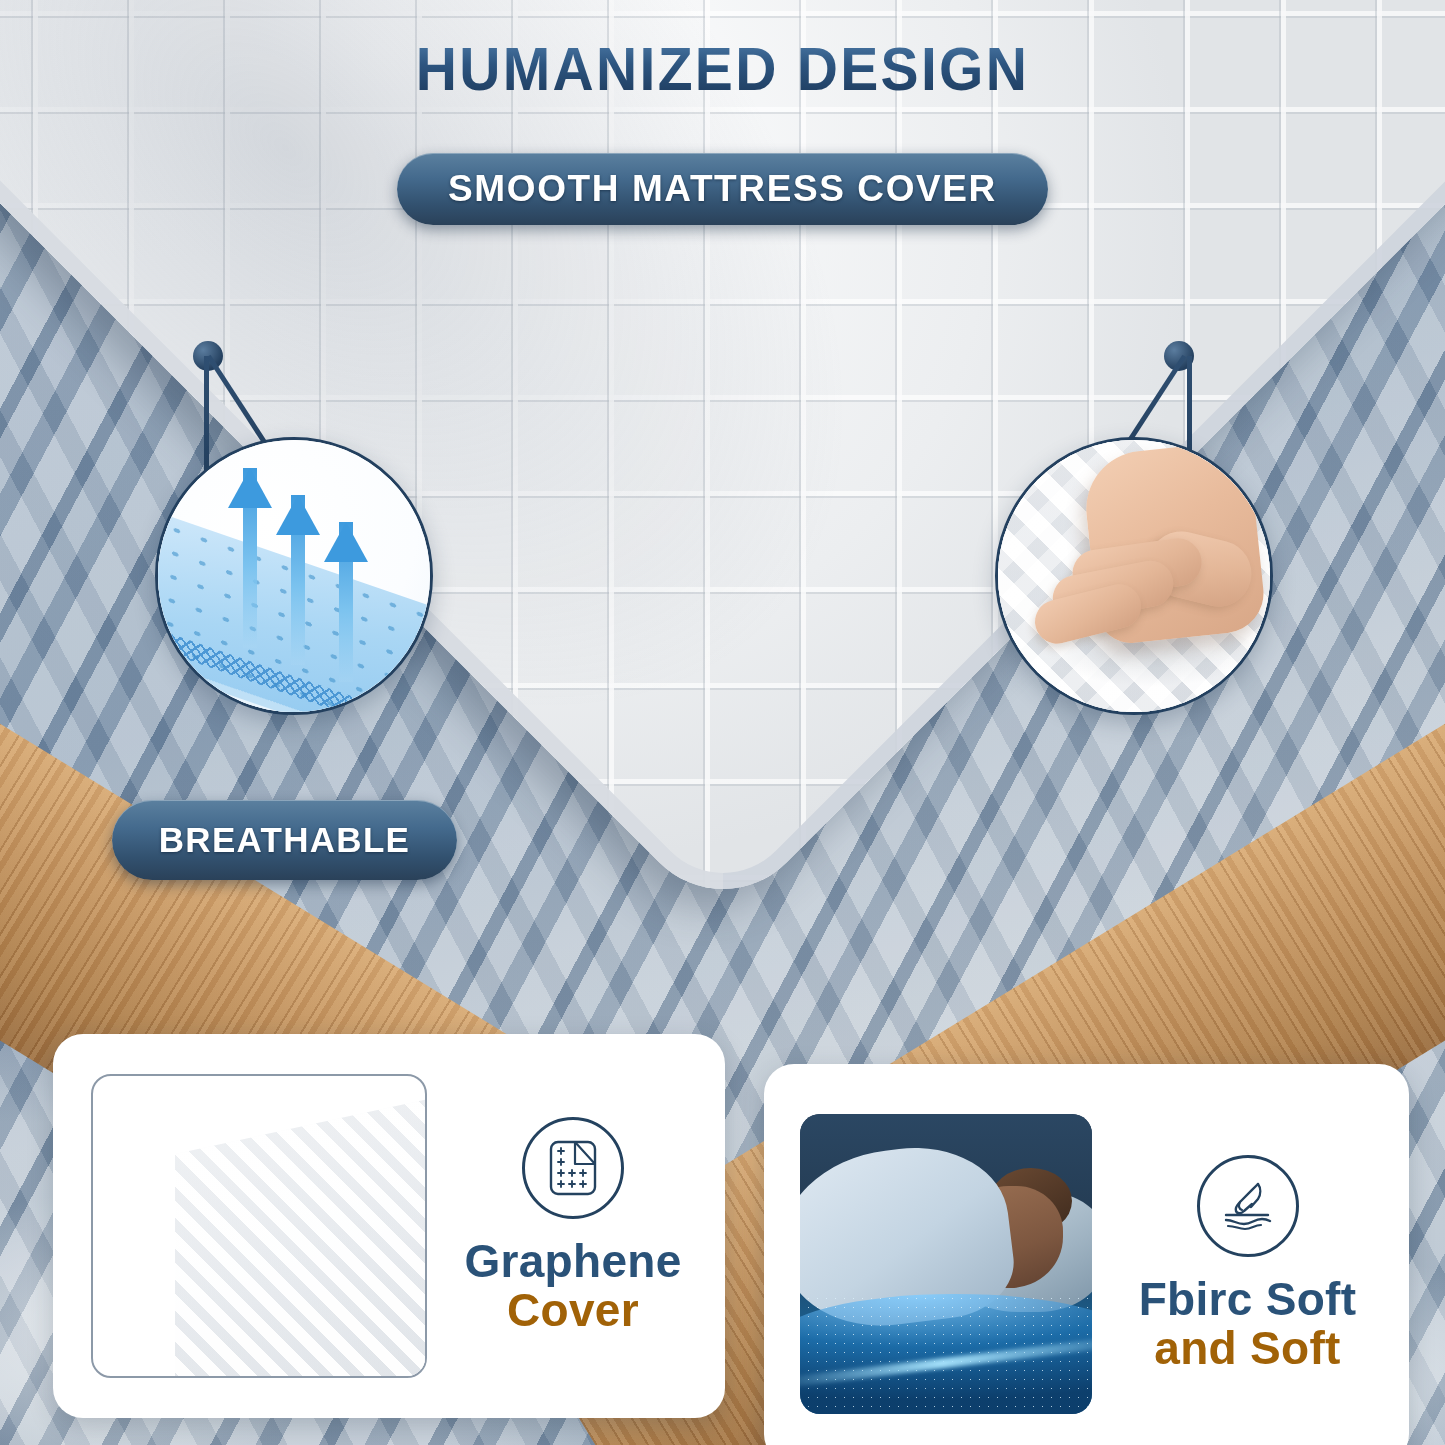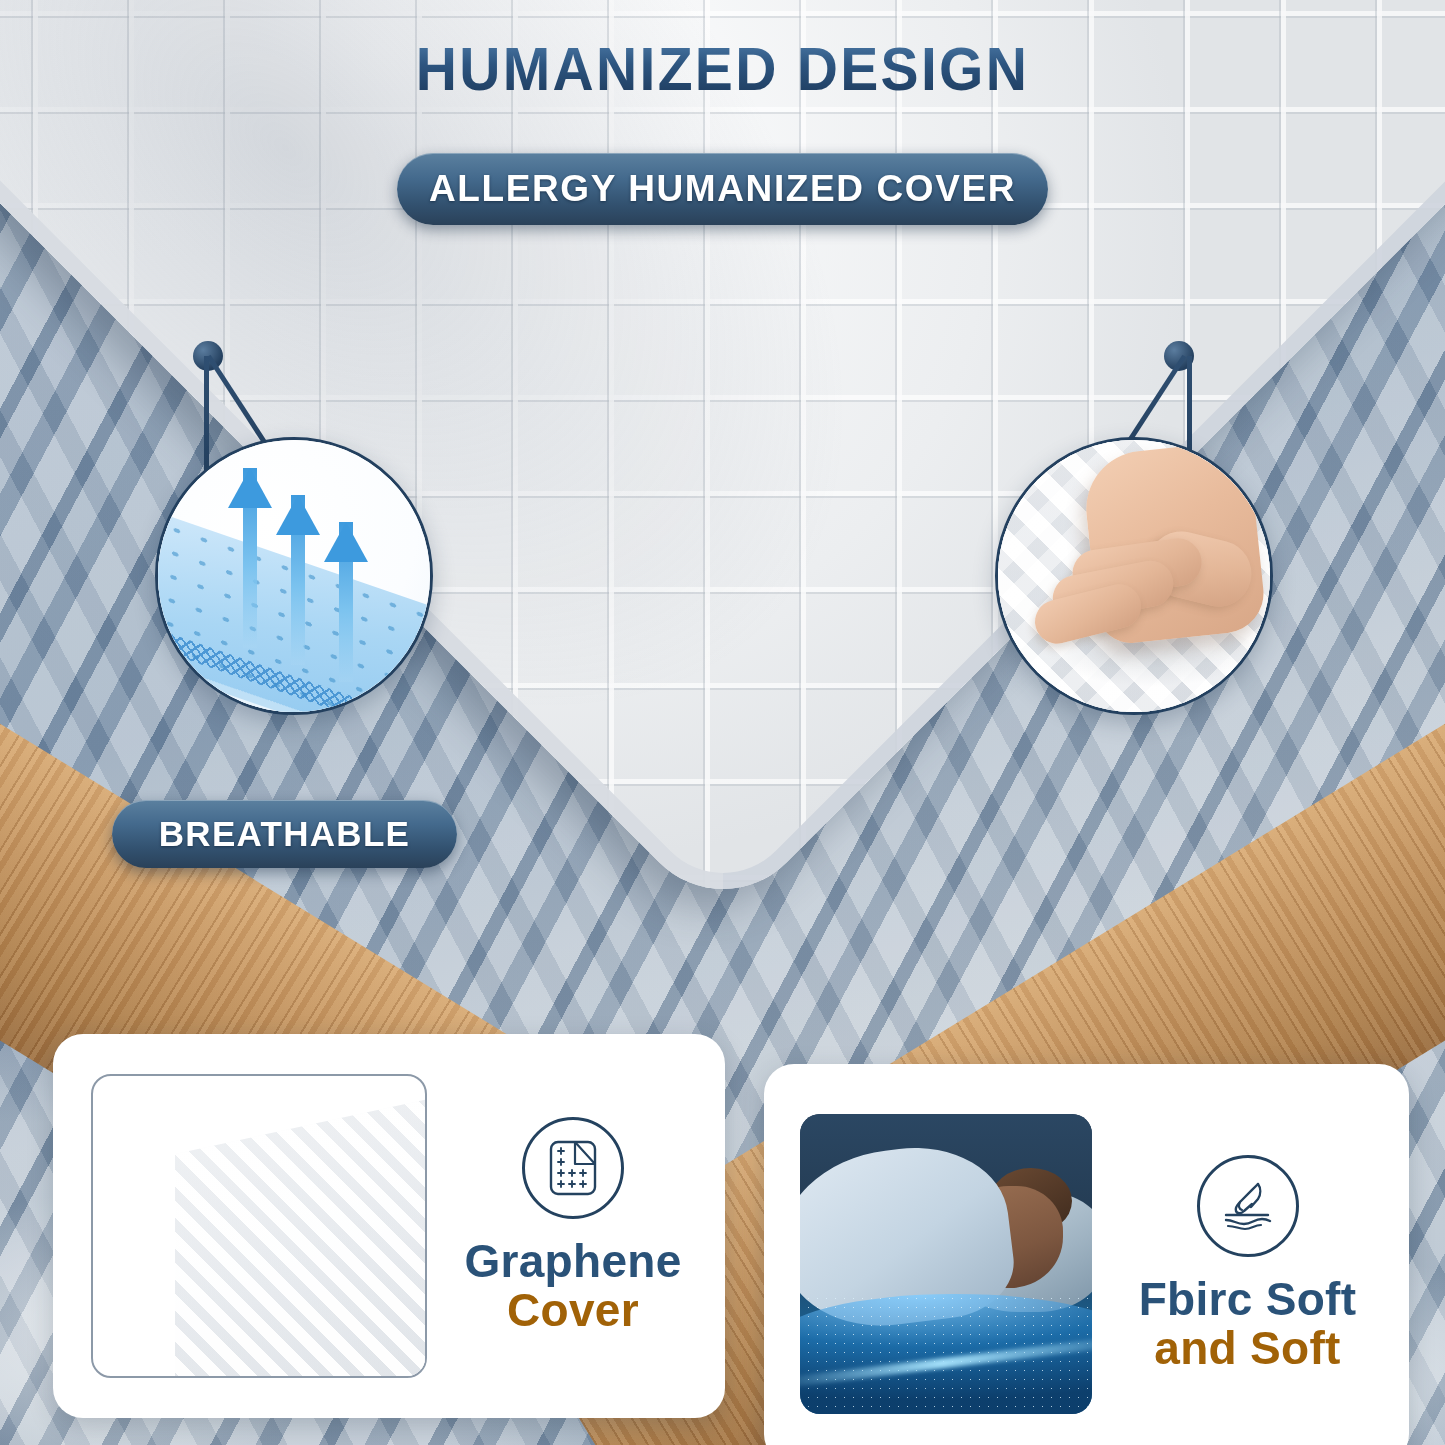--- a/index.html
+++ b/index.html
@@ -150,21 +150,21 @@
     white-space: nowrap;
   }
   .pill-main {
     left: 397px; top: 153px;
     width: 651px; height: 72px;
     font-size: 37px;
     letter-spacing: 1.6px;
   }
   .pill-left {
     left: 112px; top: 800px;
-    width: 345px; height: 68px;
+    width: 345px; height: 80px;
     font-size: 35px;
     letter-spacing: 1.3px;
   }
   .pill-right {
     left: 940px; top: 800px;
     width: 393px; height: 80px;
     font-size: 35px;
     letter-spacing: 1.3px;
   }
 
@@ -398,21 +398,21 @@
   <div class="mattress-wrap">
     <div class="mattress">
       <div class="quilt"></div>
       <div class="mattress-shade"></div>
     </div>
     <div class="mattress-side"></div>
   </div>
 
   <div class="title">HUMANIZED DESIGN</div>
 
-  <div class="pill pill-main">ALLERGY HUMANIZED COVER</div>
+  <div class="pill pill-main">SMOOTH MATTRESS COVER</div>
 
   <div class="pointer-dot dot-left"></div>
   <div class="leader" style="left:204px; top:356px; width:5px; height:118px;"></div>
   <div class="leader" style="left:206px; top:356px; width:5px; height:132px; transform:rotate(-33deg);"></div>
 
   <div class="pointer-dot dot-right"></div>
   <div class="leader" style="left:1187px; top:356px; width:5px; height:118px;"></div>
   <div class="leader" style="left:1182px; top:356px; width:5px; height:132px; transform:rotate(33deg);"></div>
 
   <div class="callout callout-left">

